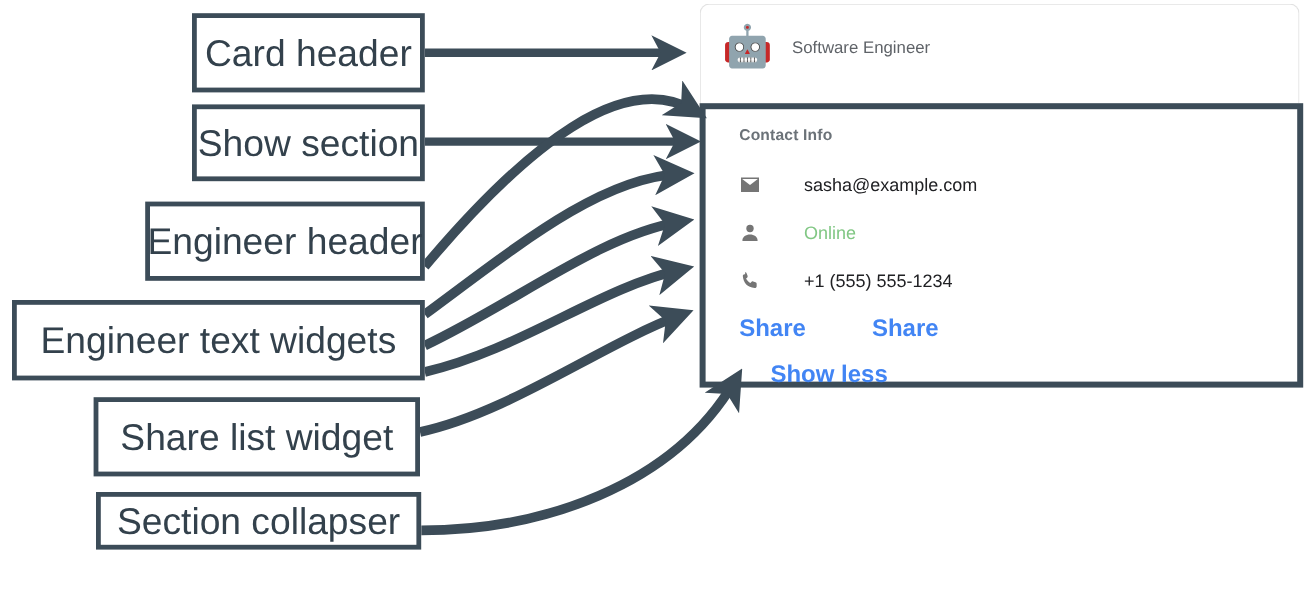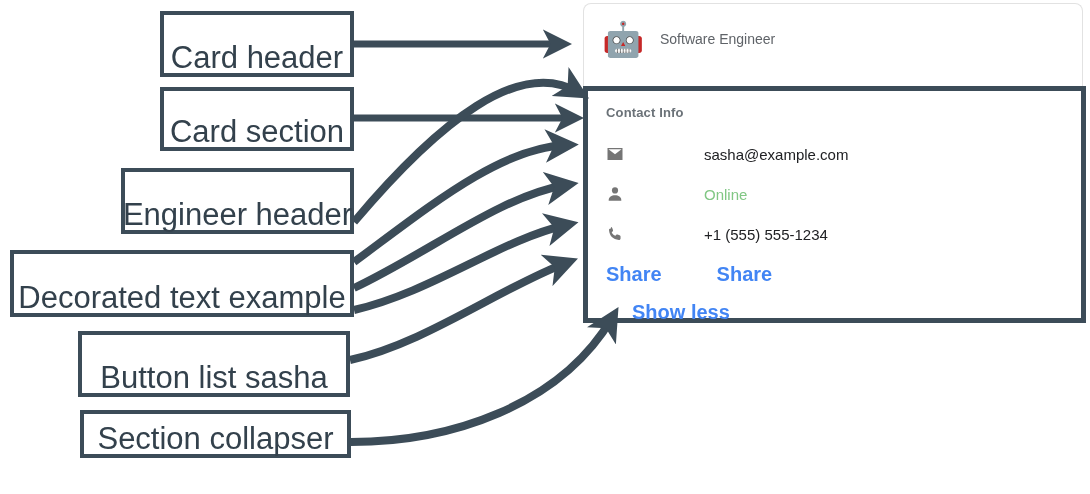--- a/index.html
+++ b/index.html
@@ -22,21 +22,21 @@
   
   .anno-box {
     position: absolute;
     box-sizing: border-box;
     border: 4px solid #3c4c58;
     background: #ffffff;
     color: #33414c;
     font-size: 31px;
     line-height: 1;
     display: flex;
-    align-items: flex-end;
+    align-items: center;
     justify-content: center;
     padding: 0 12px;
     white-space: nowrap;
     z-index: 4;
   }
   .anno-box span { display: block; }
 
   #anno-card-header    { left: 160px; top: 11px;  width: 194px; height: 66px; }
   #anno-card-section   { left: 160px; top: 87px;  width: 194px; height: 64px; }
   #anno-section-header { left: 121px; top: 168px; width: 233px; height: 66px; }
@@ -105,35 +105,34 @@
     position: absolute;
     left: 583px;
     top: 86px;
     width: 503px;
     height: 237px;
     box-sizing: border-box;
     border: 5px solid #3c4c58;
     background: #ffffff;
     z-index: 2;
   }
-  #section-inner { padding: 14px 0 0 18px; }
+  #section-inner { padding: 14px 0 0 28px; }
 
   #section-header {
     font-size: 13px;
     font-weight: bold;
     color: #6b7278;
     letter-spacing: 0.15px;
     margin-bottom: 14px;
   }
 
   .row {
     display: flex;
     align-items: center;
     height: 40px;
-    gap: 44px;
   }
   .row-icon {
     width: 26px;
     flex: 0 0 auto;
     display: flex;
     align-items: center;
     justify-content: flex-start;
     color: #757575;
   }
   .row-text {
@@ -195,30 +194,30 @@
 
     <path d="M350,360 C424,344 500,288 566,263" fill="none" stroke="#3c4c58" stroke-width="8" marker-end="url(#arrowhead)"></path>
 
     <path d="M351,442 C450,442 560,406 612,318" fill="none" stroke="#3c4c58" stroke-width="8" marker-end="url(#arrowhead)"></path>
   </svg>
 
   <div class="anno-box" id="anno-card-header">
     <span>Card header</span>
   </div>
   <div class="anno-box" id="anno-card-section">
-    <span>Card section</span>
+    <span>Show section</span>
   </div>
   <div class="anno-box" id="anno-section-header">
     <span>Engineer header</span>
   </div>
   <div class="anno-box" id="anno-decorated">
-    <span>Decorated text example</span>
+    <span>Engineer text widgets</span>
   </div>
   <div class="anno-box" id="anno-button-list">
-    <span>Button list sasha</span>
+    <span>Share list widget</span>
   </div>
   <div class="anno-box" id="anno-collapser">
     <span>Section collapser</span>
   </div>
 
   <div id="card">
     <div id="card-header">
       <div id="avatar">🤖</div>
       <div id="header-text">
         <div id="card-subtitle">Software Engineer</div>

